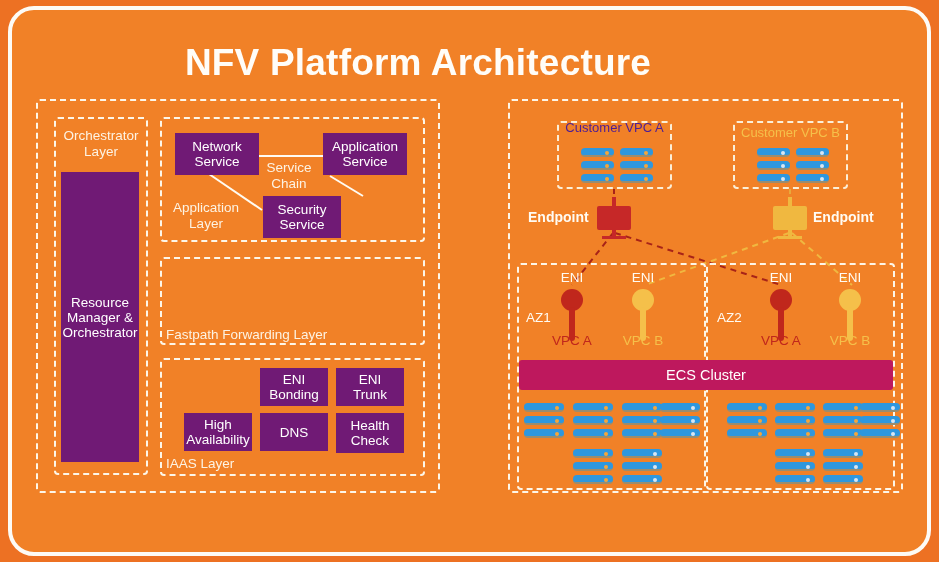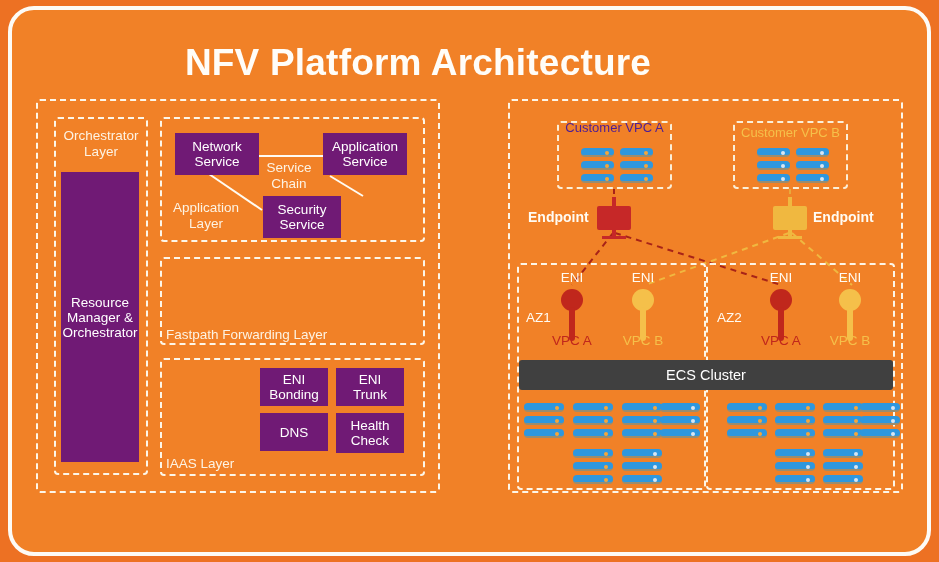--- a/index.html
+++ b/index.html
@@ -123,21 +123,21 @@
     position: absolute;
     right: 5px; top: 2.5px;
     width: 4px; height: 4px;
     border-radius: 50%;
     background: #F5A63A;
   }
   .srv.plain::after { background: #D8E6F2; }
 
   #ecs {
     position: absolute;
-    background: #404040;
+    background: #be185d;
     border-radius: 3px;
     color: #FFFFFF;
     font-size: 14.5px;
     display: flex; align-items: center; justify-content: center;
     z-index: 6;
   }
 
   svg.conn { position: absolute; left: 0; top: 0; overflow: visible; }
 </style>
 </head>
@@ -177,20 +177,22 @@
 Service</div>
 
   <div class="dash" style="left:160px; top:257px; width:265px; height:88px;"></div>
   <div class="layerlabel" style="left:166px; top:327px; width:200px; text-align:left;">Fastpath Forwarding Layer</div>
 
   <div class="dash" style="left:160px; top:358px; width:265px; height:118px;"></div>
   <div class="bluebox" style="left:260px; top:368px; width:68px; height:38px; white-space:pre-line;">ENI
 Bonding</div>
   <div class="bluebox" style="left:336px; top:368px; width:68px; height:38px; white-space:pre-line;">ENI
 Trunk</div>
+  <div class="bluebox" style="left:184px; top:413px; width:68px; height:38px; white-space:pre-line;">High
+Availability</div>
   <div class="bluebox" style="left:260px; top:413px; width:68px; height:38px; white-space:pre-line;">DNS</div>
   <div class="bluebox" style="left:336px; top:413px; width:68px; height:40px; white-space:pre-line;">Health
 Check</div>
   <div class="layerlabel" style="left:166px; top:456px; width:120px; text-align:left;">IAAS Layer</div>
 
   <div class="dash" style="left:508px; top:99px; width:395px; height:394px;"></div>
 
   <div class="dash soft" style="left:557px; top:121px; width:115px; height:68px;"></div>
   <div style="position:absolute; left:557px; top:120px; width:115px; text-align:center; font-size:13px; color:#4c1d95;">Customer VPC A</div>
   <div class="servers" style="left:581px; top:148px; width:33px;">

